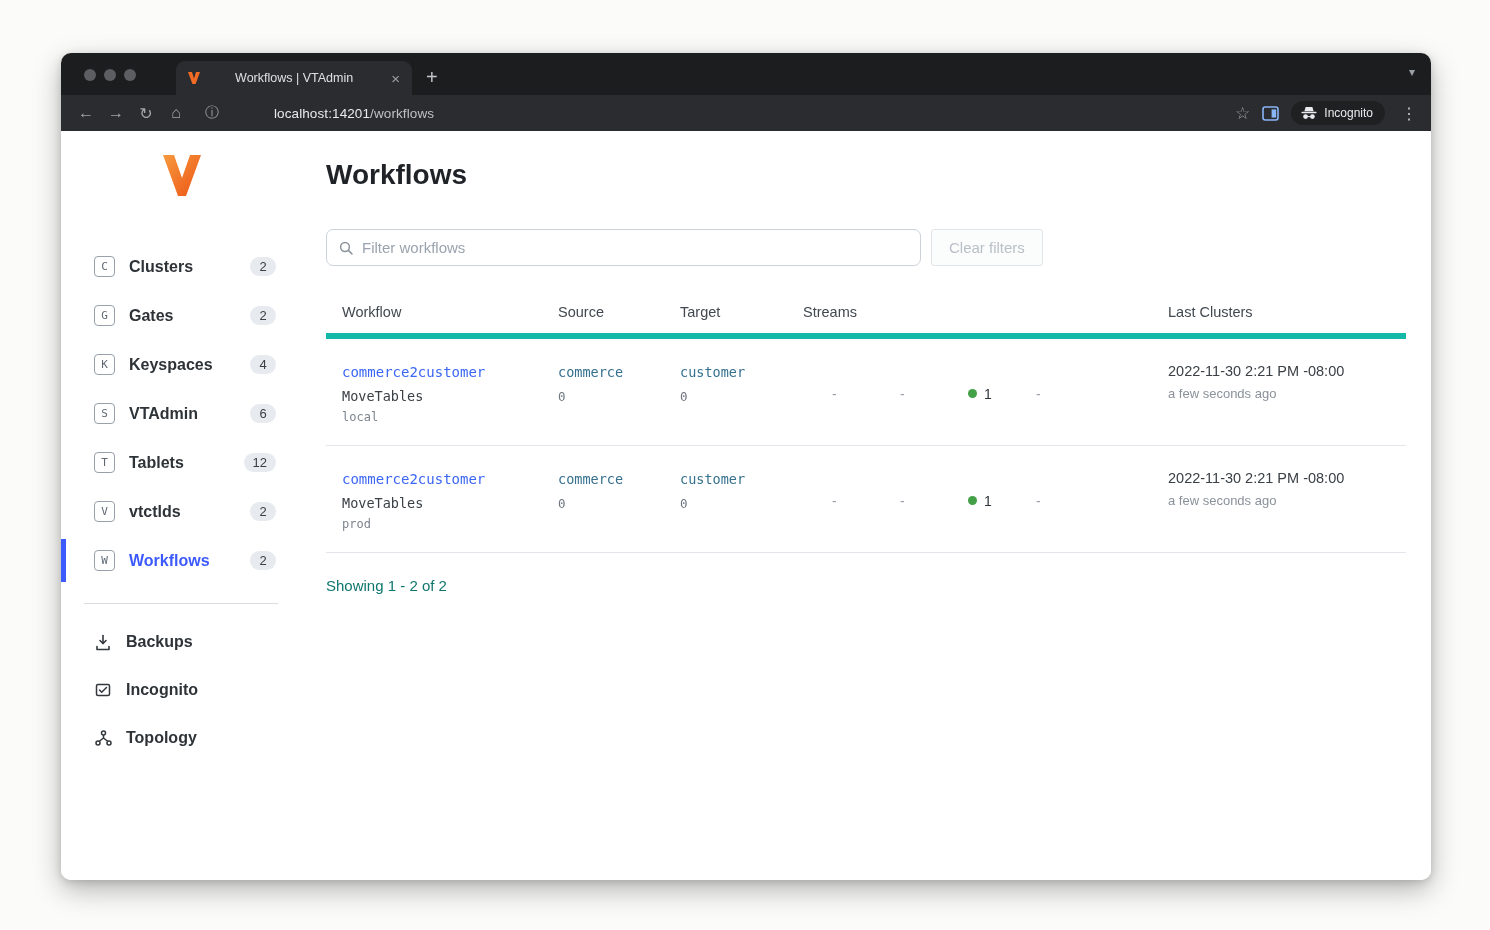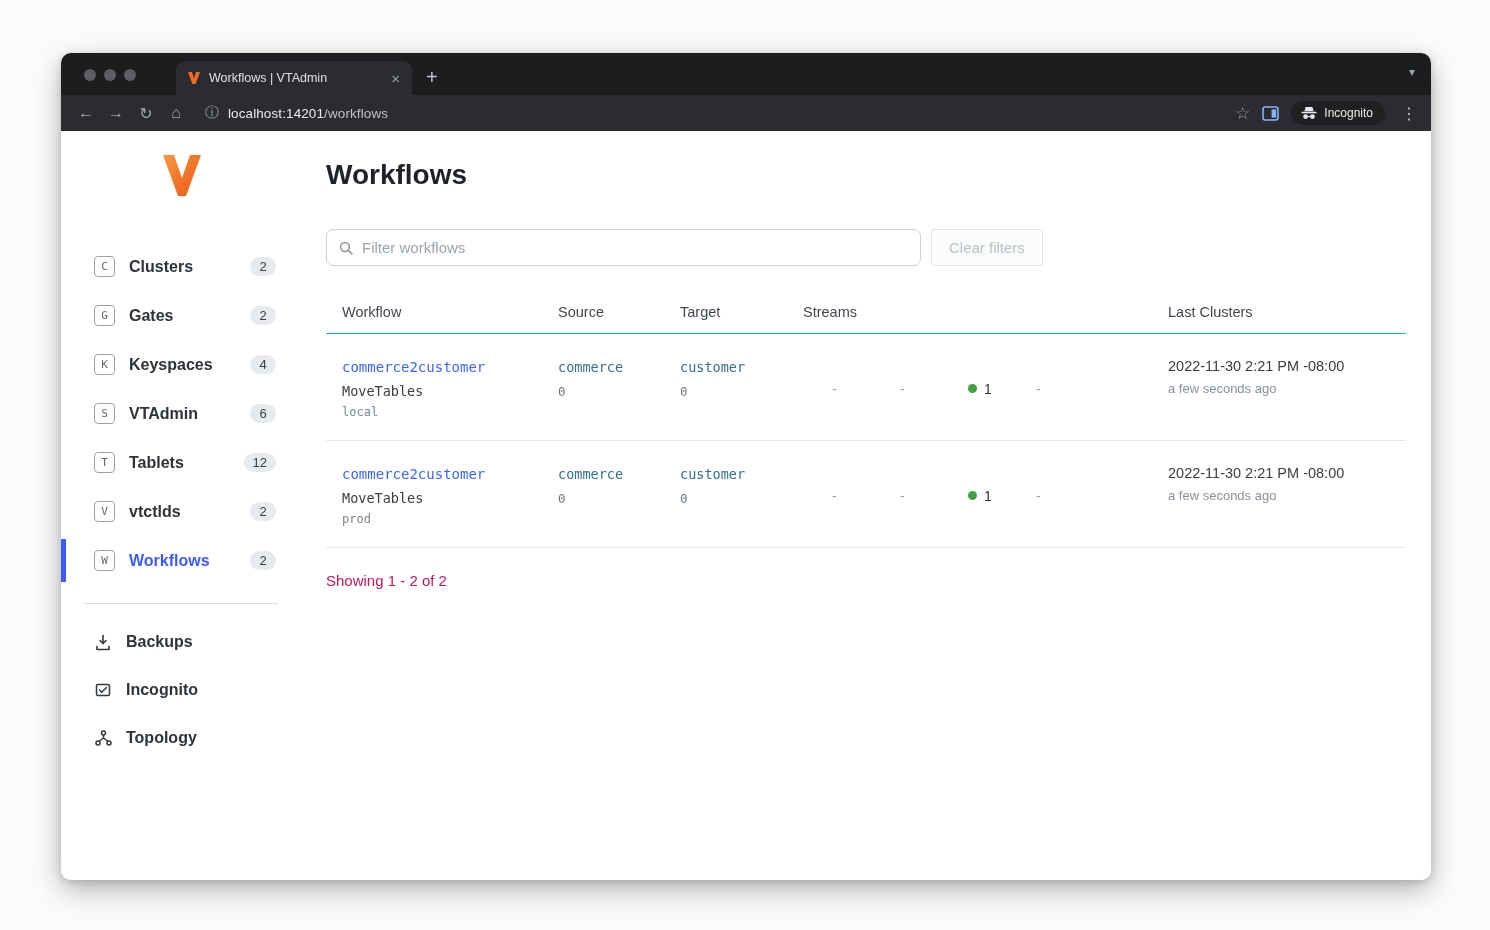--- a/index.html
+++ b/index.html
@@ -17,21 +17,21 @@
     width:1370px; height:827px;
     border-radius:10px;
     overflow:hidden;
     background:#fff;
     box-shadow:0 10px 28px rgba(0,0,0,.28), 0 2px 8px rgba(0,0,0,.15);
   }
 
   
   .titlebar {
     height:42px; background:#1c1d1f;
-    display:flex; align-items:flex-end; position:relative;
+    display:flex; align-items:flex-end; position:relative;text-align:center;
   }
   .traffic-lights { display:flex; gap:8px; padding:0 16px 14px 23px; }
   .light { width:12px; height:12px; border-radius:50%; background:#5c5e61; }
 
   .tab {
     width:236px; height:34px; background:#2b2c2f;
     border-radius:9px 9px 0 0;
     display:flex; align-items:center; gap:8px;
     padding:0 8px 0 11px; margin-left:24px;
     color:#dde0e3; font-size:12.5px; cursor:default;
@@ -45,21 +45,21 @@
   .addressbar {
     height:36px; background:#2b2c2f;
     display:flex; align-items:center; padding:0 10px;
   }
   .nav-btn {
     width:30px; height:28px; display:flex; align-items:center; justify-content:center;
     color:#a2a7ac; font-size:16px; cursor:pointer; border-radius:50%;
   }
   .url-area { flex:1; display:flex; align-items:center; gap:9px; margin:0 10px 0 14px; }
   .info-icon { color:#9aa0a6; font-size:14px; }
-  .url-text { font-size:13.5px; letter-spacing:.1px; }
+  .url-text { font-size:13.5px; letter-spacing:.1px;margin-left:46px; }
   .url-host { color:#e8eaed; }
   .url-path { color:#bdc1c6; }
   .bar-right { display:flex; align-items:center; gap:12px; }
   .star-icon { color:#9aa0a6; font-size:17px; cursor:pointer; }
   .incognito-badge {
     display:flex; align-items:center; gap:7px;
     background:#1f2022; border-radius:13px; padding:5px 12px 5px 10px;
     color:#e8eaed; font-size:12px;
   }
   .menu-icon { color:#c2c5c9; font-size:16px; cursor:pointer; padding:0 4px; }
@@ -113,21 +113,21 @@
   .clear-btn {
     height:37px; padding:0 17px; border:1px solid #e1e5e9; border-radius:3px;
     background:#fbfcfc; color:#b9c0c7; font-size:15px;
     font-family:"Liberation Sans", sans-serif; cursor:default;
   }
 
   .table { margin-top:28px; }
   .thead, .trow {
     display:grid; grid-template-columns:216px 122px 123px 365px 1fr;
   }
-  .thead { border-bottom:1px solid #14b8a6; padding:10px 0 13px; }
+  .thead { border-bottom:6px solid #14b8a6; padding:10px 0 13px; }
   .th { padding-left:16px; font-size:14.5px; color:#41484f; }
   .trow { border-bottom:1px solid #e3e6ea; padding:24px 0 21px; }
   .cell { padding-left:16px; }
 
   .wf-name {
     font-family:"DejaVu Sans Mono", monospace; font-size:14px;
     color:#3b66f4; text-decoration:none; cursor:pointer;
   }
   .wf-type { font-family:"DejaVu Sans Mono", monospace; font-size:13.5px; color:#3b4046; margin-top:7px; }
   .wf-cluster { font-family:"DejaVu Sans Mono", monospace; font-size:12px; color:#7d858f; margin-top:6px; }
@@ -135,21 +135,21 @@
   .shard { font-family:"DejaVu Sans Mono", monospace; font-size:12.5px; color:#6e7680; margin-top:8px; }
 
   .streams-cell { display:flex; padding-left:45px; }
   .stream { width:68px; font-size:14px; color:#9aa1ab; display:flex; align-items:center; gap:7px; }
   .dot { width:9px; height:9px; border-radius:50%; background:#43a047; display:inline-block; }
   .stream-count { color:#2e3338; }
 
   .ts { font-size:14.5px; color:#3b4046; }
   .ts-rel { font-size:13px; color:#8a919b; margin-top:7px; }
 
-  .table-footer { margin-top:24px; font-size:15px; color:#be185d; }
+  .table-footer { margin-top:24px; font-size:15px; color:#0f766e; }
 </style>
 </head>
 <body>
 
 <div class="browser-window">
 
   <div class="titlebar">
     <div class="traffic-lights">
       <span class="light"></span>
       <span class="light"></span>

